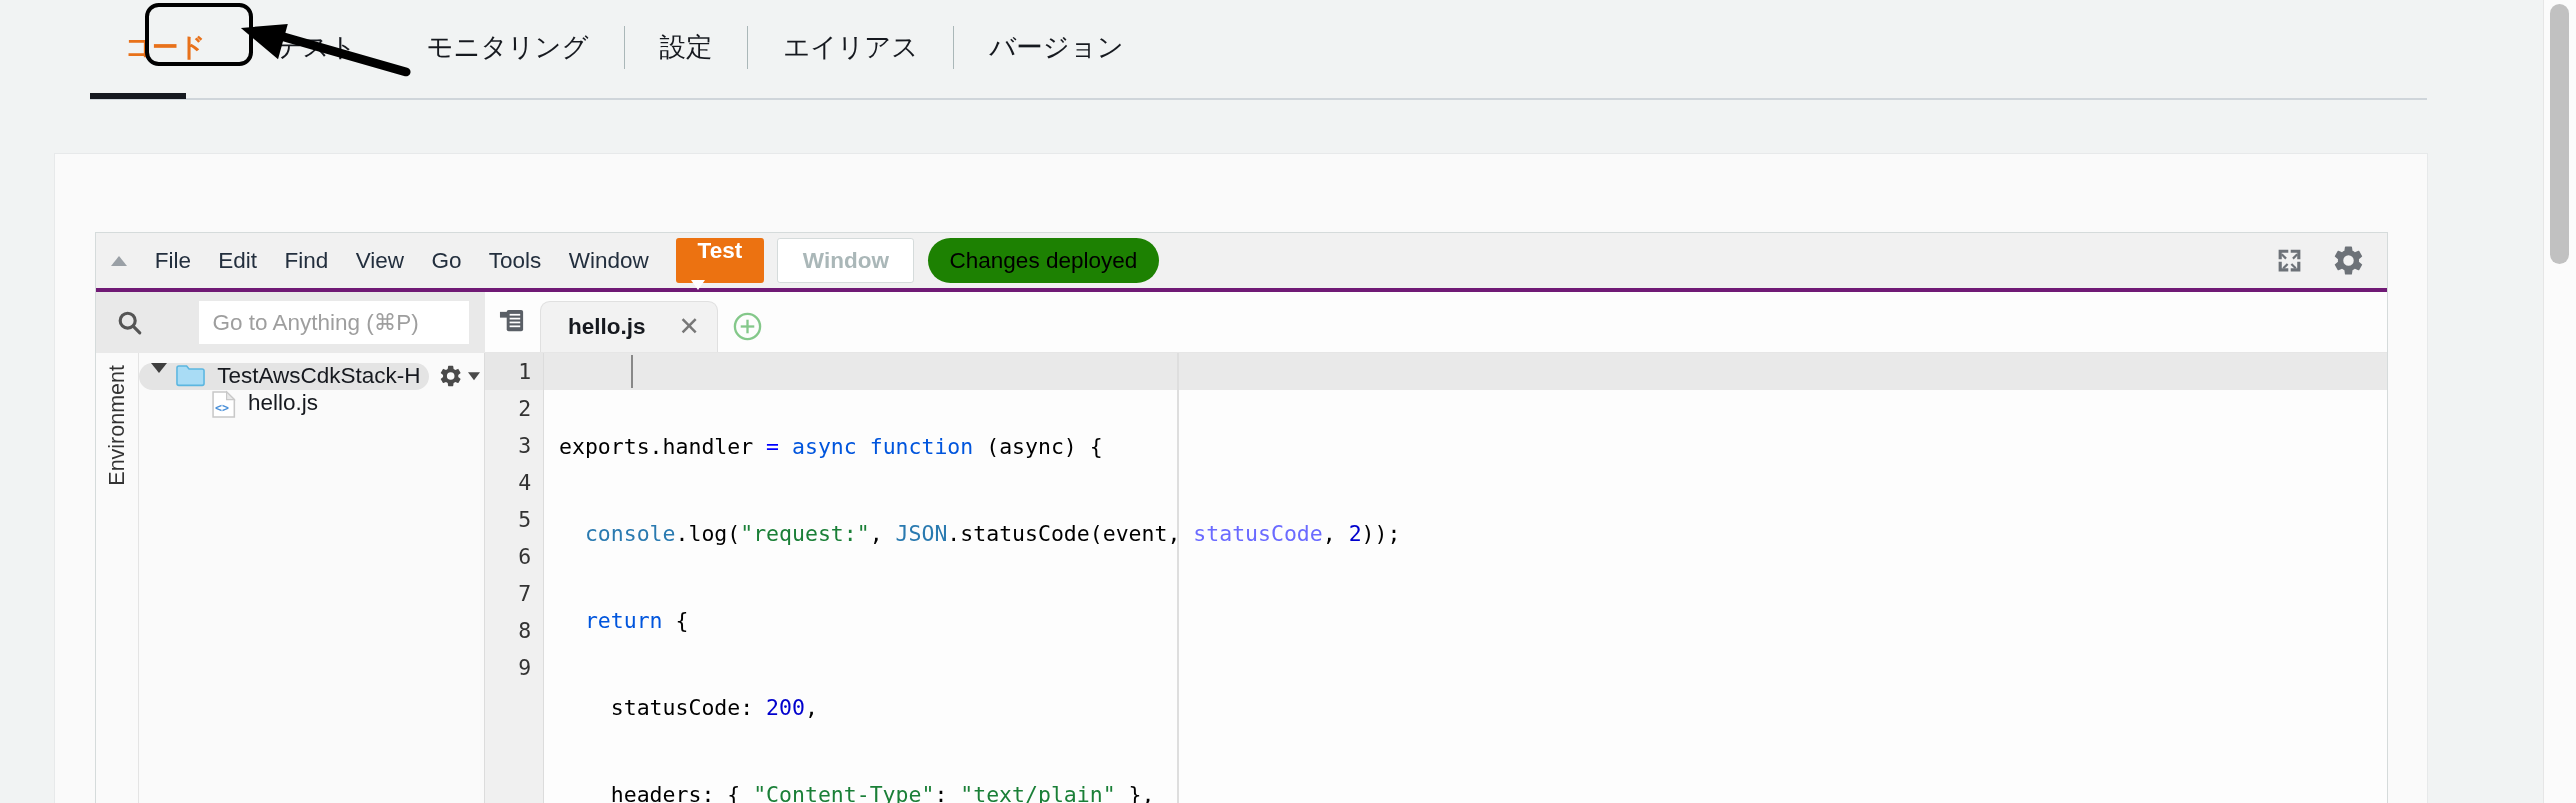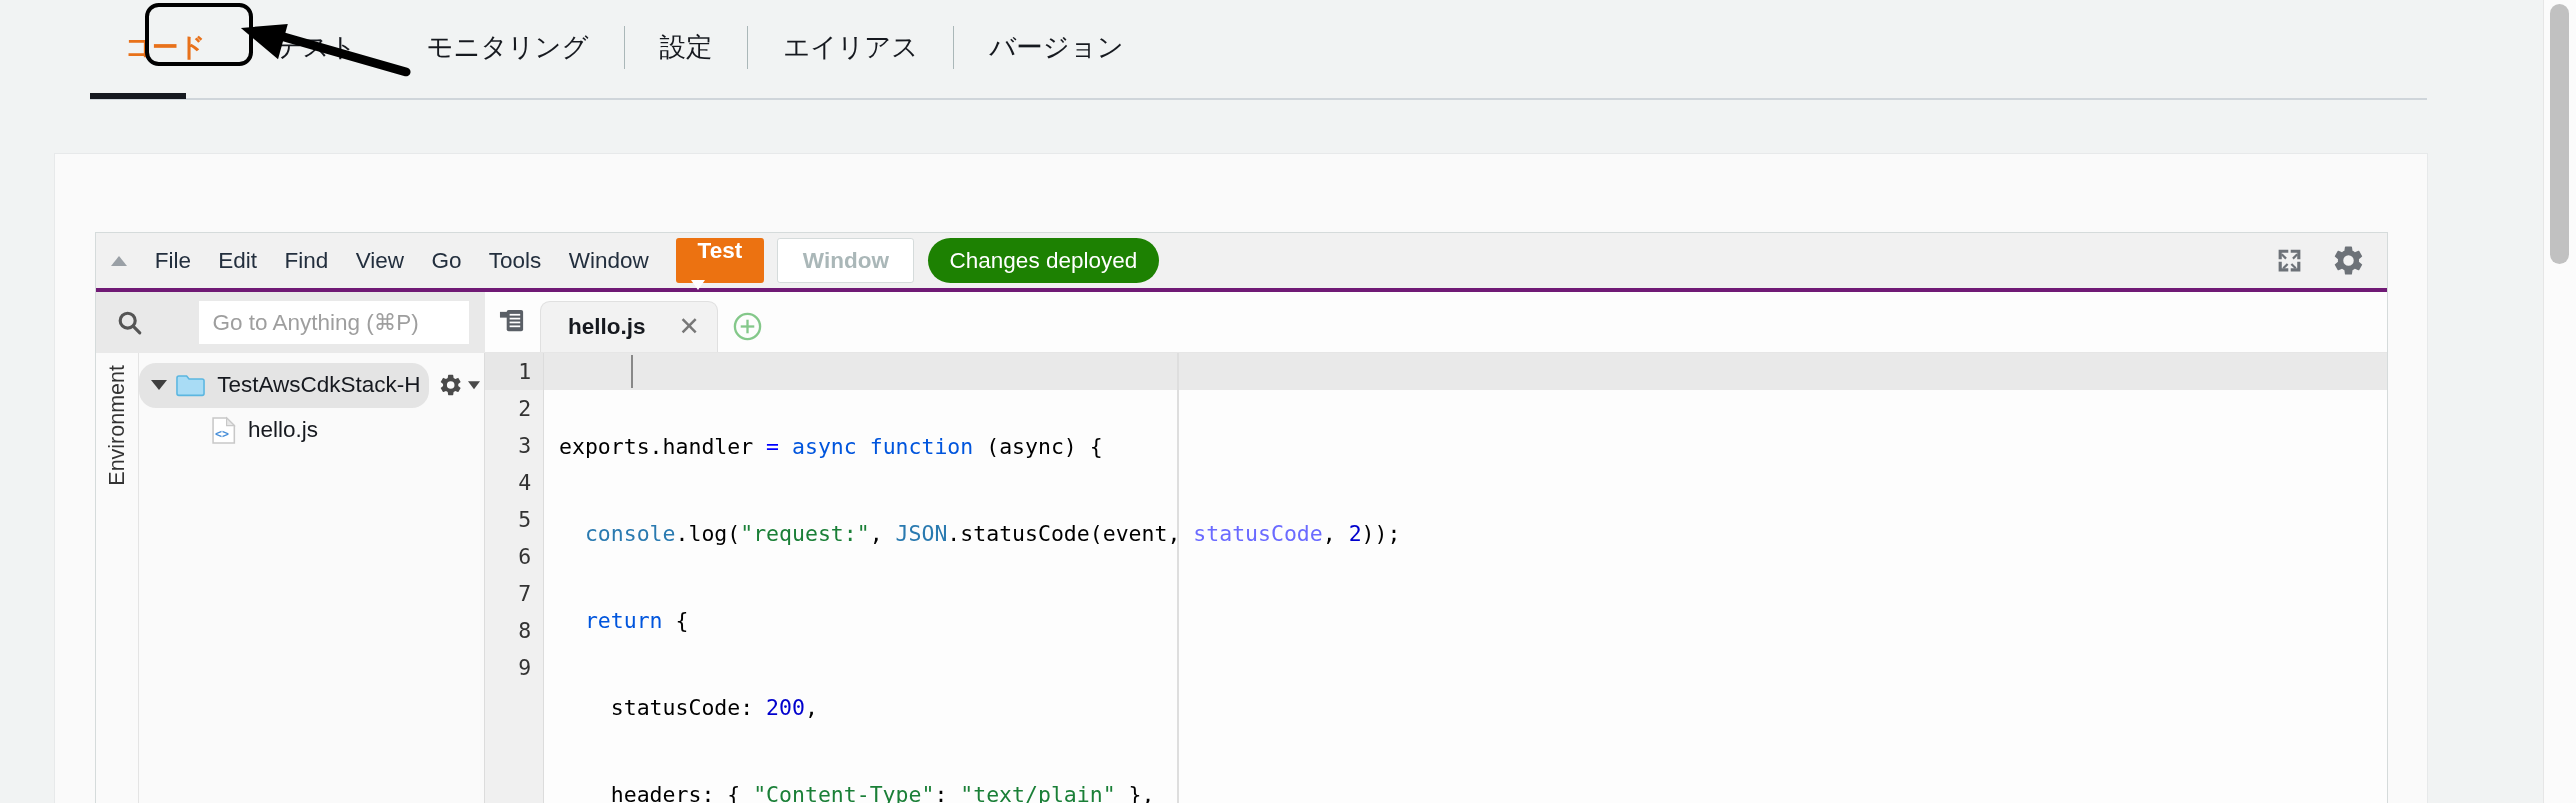--- a/index.html
+++ b/index.html
@@ -125,21 +125,21 @@
   }
   .btn-deploy {
     margin-left: 13.7px; height: 45px; min-width: 137px; background: #fff;
     border: 1px solid #d5dbdb; border-radius: 2.9px;
     color: #aab7b8; font-size: 22.5px; font-weight: 700;
     display: flex; align-items: center; justify-content: center;
     cursor: pointer; padding: 0 21.5px;
   }
   .badge-deployed {
     margin-left: 13.7px; height: 45px; background: #1d8102; border-radius: 22.5px;
-    color: #ffffff; font-size: 22.5px; font-weight: 400;
+    color: #000000; font-size: 22.5px; font-weight: 400;
     display: flex; align-items: center; justify-content: center;
     padding: 0 21.5px; white-space: nowrap;
   }
   .menubar-right {
     margin-left: auto; display: flex; align-items: center; gap: 5.9px;
     padding-right: 11.7px;
   }
   .icon-btn {
     width: 53px; height: 53px; display: flex; align-items: center;
     justify-content: center; cursor: pointer;
@@ -171,21 +171,21 @@
     position: absolute; left: 50%; top: 11.7px;
     transform: translateX(-50%) rotate(180deg);
     writing-mode: vertical-rl;
     font-size: 21.5px; color: #333; white-space: nowrap;
   }
   .tree {
     flex: 1; padding-top: 9.8px; background: #fafafa;
     border-right: 1px solid #dcdcdc;
   }
   .tree-row {
-    display: flex; align-items: center; height: 45px; cursor: pointer;
+    display: flex; align-items: flex-start; height: 27px; cursor: pointer;
     padding-left: 11.7px; position: relative; border-radius: 17px;
   }
   .tree-row.sel { background: #e4e4e4; margin-right: 55px; }
   .tri-dn {
     width: 0; height: 0; border-left: 8.8px solid transparent;
     border-right: 8.8px solid transparent; border-top: 10.8px solid #3f3f3f;
     margin-right: 9.8px;
   }
   .folder-ico { margin-right: 11.7px; display: flex; }
   .tree-label { font-size: 22.5px; color: #16191f; white-space: nowrap; overflow: hidden; }

